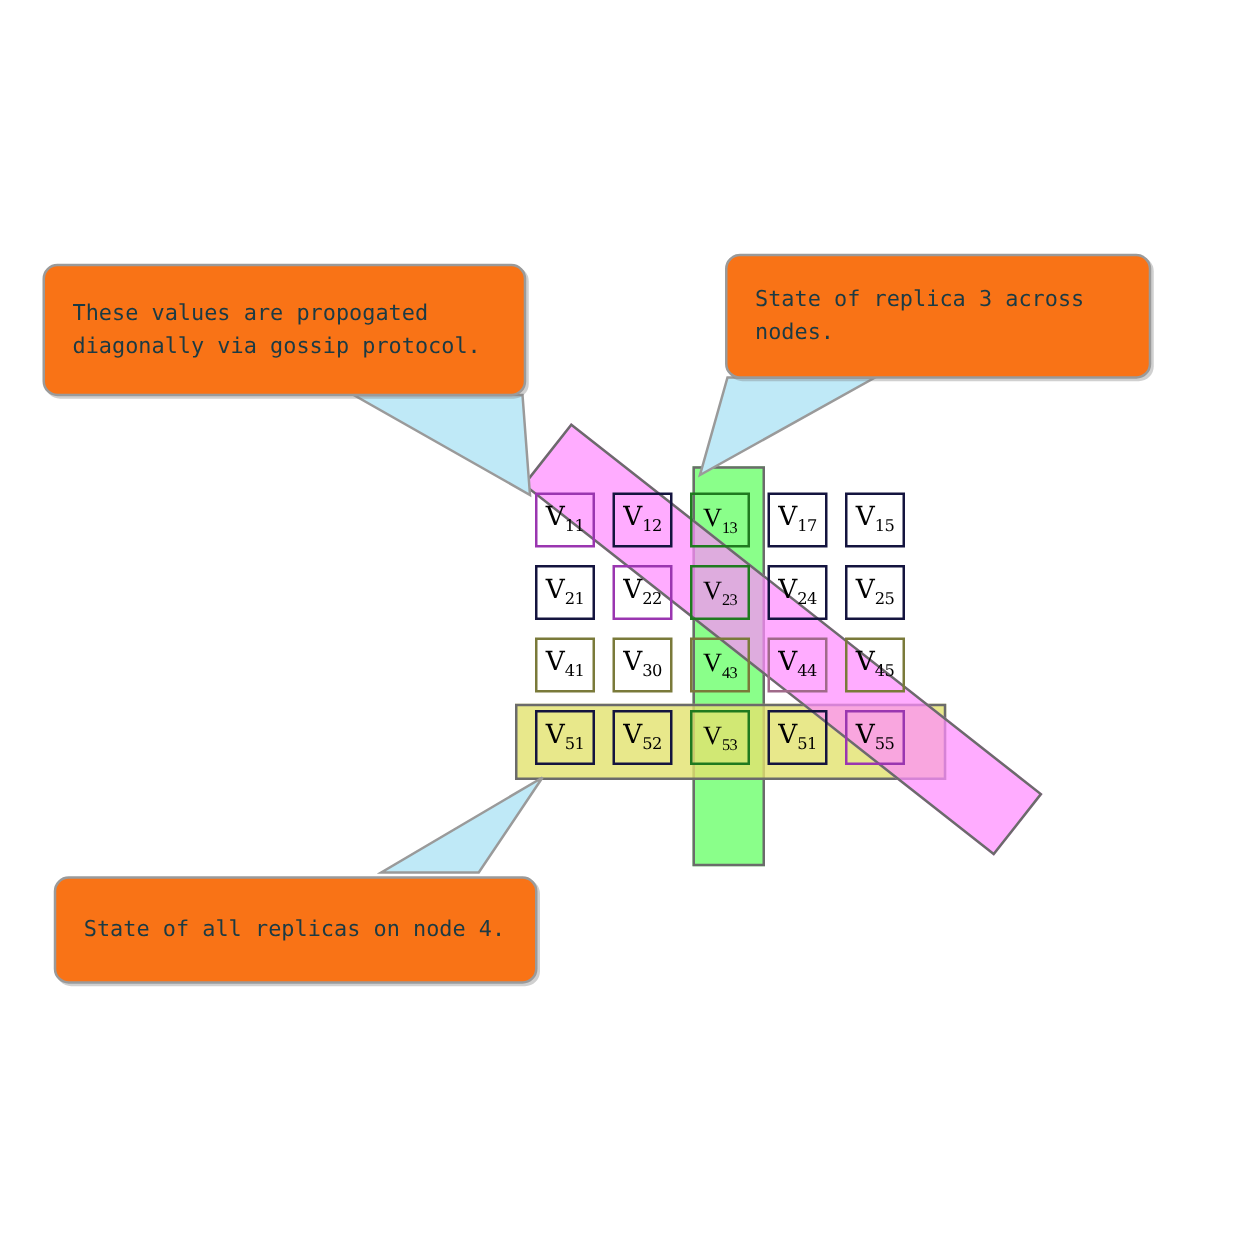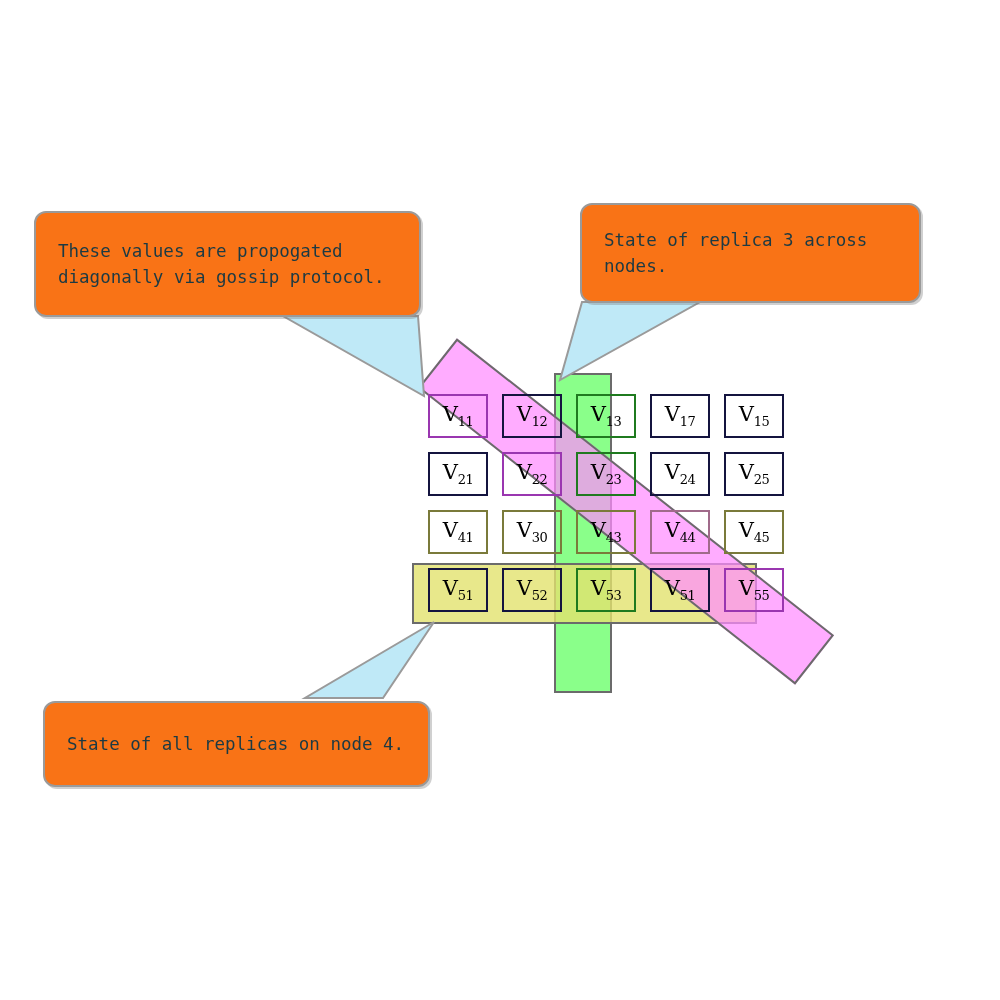--- a/index.html
+++ b/index.html
@@ -59,39 +59,39 @@
     position: absolute;
     left: 428px;
     top: 394px;
     z-index: 6;
   }
   .grid-row {
     display: flex;
     height: 58px;
   }
   .cell {
-    width: 60px;
+    width: 48px;
     height: 44px;
     margin-right: 14px;
     box-sizing: border-box;
     border: 2px solid #14143f;
     background: transparent;
     display: flex;
     align-items: center;
     justify-content: center;
     font-family: "DejaVu Serif", serif;
     font-size: 21px;
     color: #000000;
     line-height: 1;
   }
   .cell:last-child { margin-right: 0; }
 
   
   .cell.in-diagonal { border-color: #9a36b0; }
-  .cell.in-column   { border-color: #1f7a1f; }
+  .cell.in-column   { border-color: #1f7a1f; font-family: Liberation Serif, serif; }
   .cell.in-row      { border-color: #7a7a3a; }
   .cell.in-row.in-diagonal { border-color: #a06a8a; }
   .cell.in-column.in-diagonal { border-color: #8f6aa8; }
 
   .cell .vlabel { position: relative; white-space: nowrap; }
   .cell .vsub {
     font-size: 13px;
     vertical-align: sub;
     letter-spacing: -0.5px;
   }

